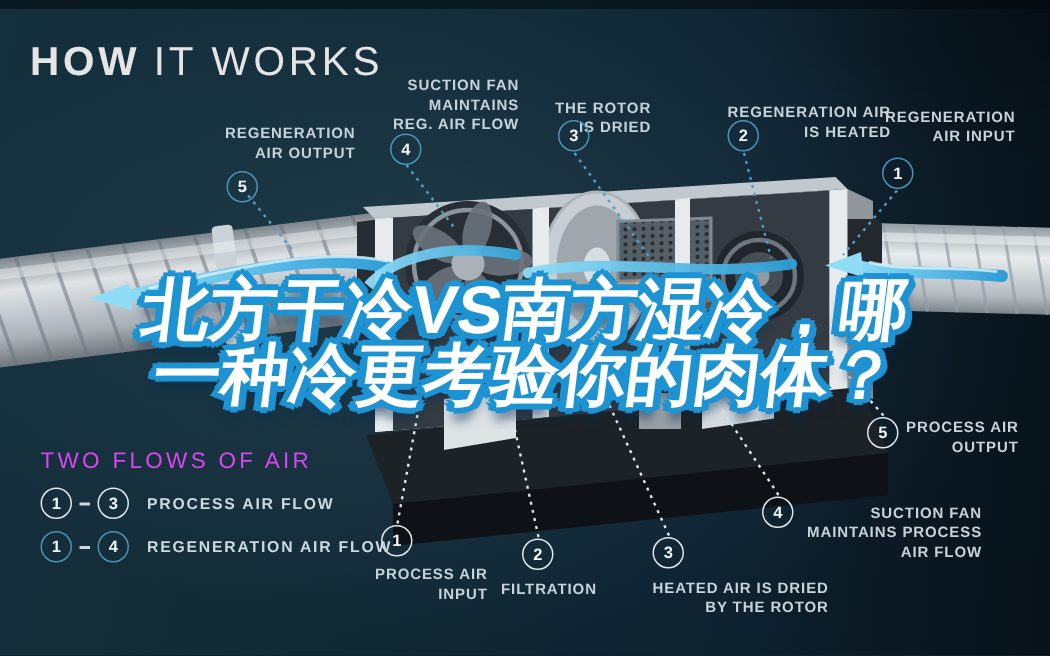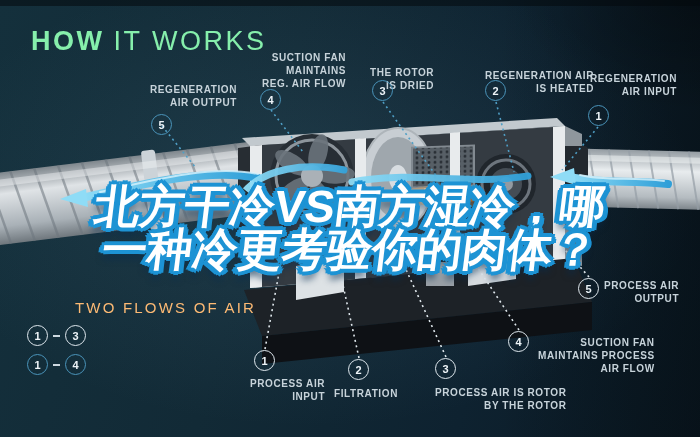--- a/index.html
+++ b/index.html
@@ -8,41 +8,41 @@
   .layer{position:absolute;inset:0;}
   .bg-grad{background:
       radial-gradient(90% 85% at 44% 45%, rgba(96,142,166,0.18), rgba(0,0,0,0) 62%),
       linear-gradient(105deg,#14303c 0%,#122a36 38%,#0e2230 70%,#0a1822 100%);}
   .top-strip{position:absolute;left:0;top:0;width:700px;height:6px;background:rgba(3,9,12,0.55);}
   .vign-right{position:absolute;right:0;top:0;width:200px;height:437px;
       background:linear-gradient(to right, rgba(4,10,14,0), rgba(4,10,14,0.42));}
   .vign-tr{position:absolute;right:0;top:0;width:260px;height:160px;
       background:radial-gradient(100% 100% at 100% 0%, rgba(0,0,0,0.35), rgba(0,0,0,0) 70%);}
 
-  .hdr{position:absolute;left:31px;top:26px;font-size:27px;letter-spacing:2.5px;color:#86efac;white-space:nowrap;}
+  .hdr{position:absolute;left:20px;top:26px;font-size:27px;letter-spacing:2.5px;color:#e5e5e5;white-space:nowrap;}
   .hdr .b{font-weight:700;}
   .hdr .l{font-weight:300;margin-left:9px;}
 
   .lbl{position:absolute;font-weight:700;font-size:10px;line-height:13px;
        letter-spacing:.6px;color:#c7d3da;white-space:pre-line;text-align:right;}
   .badge{position:absolute;width:21px;height:21px;border-radius:50%;box-sizing:border-box;
        display:flex;align-items:center;justify-content:center;
        font-weight:700;font-size:11px;color:#eef4f8;}
   .badge.blue{border:1.6px solid #4a94ba;}
   .badge.white{border:1.6px solid #dfe8ee;}
 
   .cn-line{position:absolute;left:50%;transform:translateX(-50%) skewX(-7deg);
        font-weight:900;font-size:45px;line-height:1;color:#ffffff;white-space:nowrap;z-index:30;
        text-shadow:
         -4px 0 0 #1d93d4, 4px 0 0 #1d93d4, 0 -4px 0 #1d93d4, 0 4px 0 #1d93d4,
         -3px -3px 0 #1d93d4, 3px -3px 0 #1d93d4, -3px 3px 0 #1d93d4, 3px 3px 0 #1d93d4,
         -5px 2px 0 #1d93d4, 5px 2px 0 #1d93d4, 0 8px 7px rgba(7,45,80,0.75);}
 
   .lg-h{position:absolute;left:27px;top:299px;font-size:15px;font-weight:500;
-        letter-spacing:2.2px;color:#fdba74;white-space:nowrap;margin-left:48px;}
+        letter-spacing:2.2px;color:#d946ef;white-space:nowrap;}
   .lg-row{position:absolute;left:27px;display:flex;align-items:center;}
   .lg-row .badge{position:relative;flex:0 0 auto;}
   .dash{width:7px;height:2px;background:#cdd8df;margin:0 5px;}
   .lg-lbl{margin-left:12px;font-weight:700;font-size:10.5px;letter-spacing:1.2px;color:#cdd8df;white-space:nowrap;}
 
   .txt-z{z-index:40;}
   svg{position:absolute;left:0;top:0;z-index:10;}
 </style>
 </head>
 <body>
@@ -236,39 +236,41 @@
 <div class="badge white txt-z" style="left:508px;top:331px;">
     <span>4</span>
   </div>
 <div class="badge white txt-z" style="left:578px;top:278px;">
     <span>5</span>
   </div>
 
 <div class="lbl txt-z" style="left:250px;top:377px;">PROCESS AIR
 INPUT</div>
 <div class="lbl txt-z" style="left:334px;top:387px;">FILTRATION</div>
-<div class="lbl txt-z" style="left:435px;top:386px;">PROCESS AIR IS ROTOR
+<div class="lbl txt-z" style="left:435px;top:386px;">HEATED AIR IS DRIED
 BY THE ROTOR</div>
 <div class="lbl txt-z" style="left:538px;top:336px;">SUCTION FAN
 MAINTAINS PROCESS
 AIR FLOW</div>
 <div class="lbl txt-z" style="left:604px;top:279px;">PROCESS AIR
 OUTPUT</div>
 
 <div class="lg-h txt-z">TWO FLOWS OF AIR</div>
 <div class="lg-row txt-z" style="top:325px;">
   <div class="badge white">
       <span>1</span>
     </div>
   <div class="dash"></div>
   <div class="badge white">
       <span>3</span>
     </div>
+  <div class="lg-lbl">PROCESS AIR FLOW</div>
 </div>
 <div class="lg-row txt-z" style="top:354px;">
   <div class="badge blue">
       <span>1</span>
     </div>
   <div class="dash"></div>
   <div class="badge blue">
       <span>4</span>
     </div>
+  <div class="lg-lbl">REGENERATION AIR FLOW</div>
 </div>
 
 </body></html>

